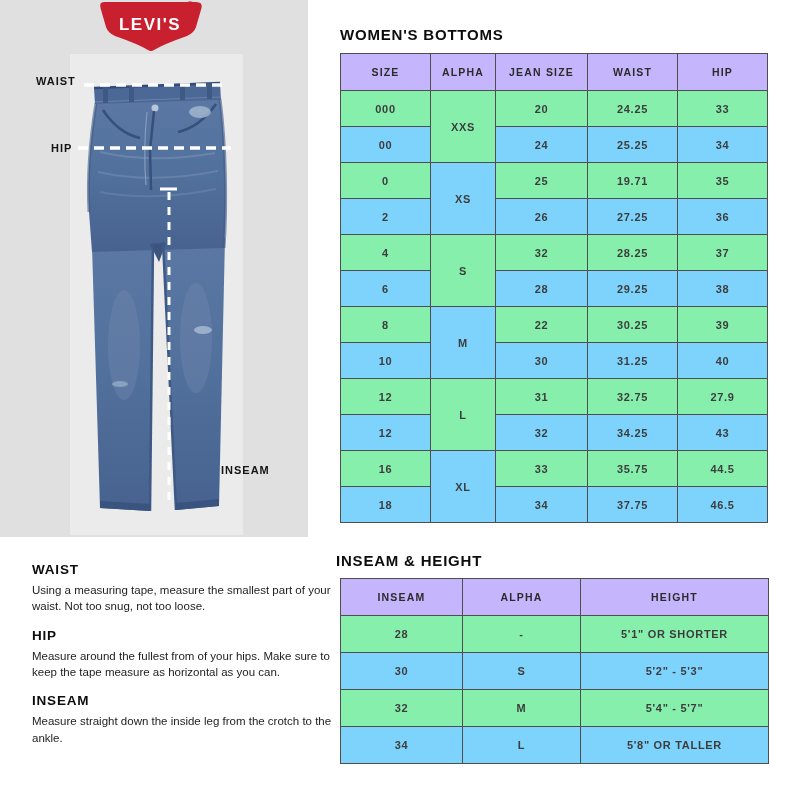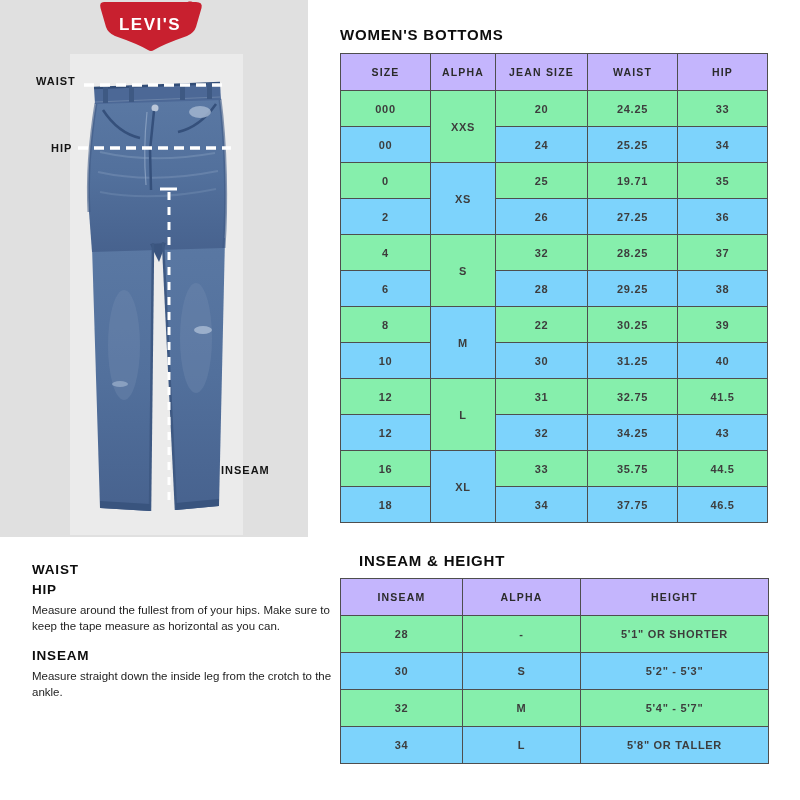--- a/index.html
+++ b/index.html
@@ -13,21 +13,21 @@
   .reg-mark{position:absolute;left:88px;top:-1px;font-size:11px;font-weight:bold;color:#c8202f;}
 
   .diagram-label{position:absolute;font-weight:bold;font-size:11px;letter-spacing:1px;color:#141414;}
   #label-waist{left:36px;top:75px;}
   #label-hip{left:51px;top:142px;}
   #label-inseam{left:221px;top:464px;}
 
   
   .section-title{position:absolute;font-size:15px;font-weight:bold;letter-spacing:0.8px;color:#0c0c0c;white-space:nowrap;}
   #bottoms-title{left:340px;top:26px;text-align:right;}
-  #inseam-title{left:359px;top:552px;}
+  #inseam-title{left:336px;top:552px;}
 
   
   table{border-collapse:collapse;position:absolute;table-layout:fixed;}
   #bottoms-table{left:340px;top:53px;width:427px;}
   #inseam-table{left:340px;top:578px;width:428px;}
   th,td{border:1px solid #4e4e4e;text-align:center;vertical-align:middle;
         font-size:11px;font-weight:bold;letter-spacing:0.7px;color:#3d3d3d;padding:0;}
   th{background:#c4b5fd;height:36px;font-size:10.5px;color:#2b2b2b;letter-spacing:1.2px;}
   #bottoms-table td{height:35px;}
   #inseam-table td{height:36px;}
@@ -181,21 +181,21 @@
           <td class="cell-gray">10</td>
           <td class="cell-gray">30</td>
           <td class="cell-gray">31.25</td>
           <td class="cell-gray">40</td>
         </tr>
         <tr>
           <td class="cell-white">12</td>
           <td class="cell-white" rowspan="2">L</td>
           <td class="cell-white">31</td>
           <td class="cell-white">32.75</td>
-          <td class="cell-white">41.5</td>
+          <td class="cell-white">27.9</td>
         </tr>
         <tr>
           <td class="cell-gray">12</td>
           <td class="cell-gray">32</td>
           <td class="cell-gray">34.25</td>
           <td class="cell-gray">43</td>
         </tr>
         <tr>
           <td class="cell-white">16</td>
           <td class="cell-gray" rowspan="2">XL</td>
@@ -245,19 +245,20 @@
         <tr>
           <td class="cell-gray">34</td>
           <td class="cell-gray">L</td>
           <td class="cell-gray">5'8" OR TALLER</td>
         </tr>
       </tbody>
   </table>
 
   <div class="measure-guide">
     <h3>WAIST</h3>
+    <p>Using a measuring tape, measure the smallest part of your waist. Not too snug, not too loose.</p>
     <h3>HIP</h3>
     <p>Measure around the fullest from of your hips. Make sure to keep the tape measure as horizontal as you can.</p>
     <h3>INSEAM</h3>
     <p>Measure straight down the inside leg from the crotch to the ankle.</p>
   </div>
 
 </div>
 
 </body></html>

